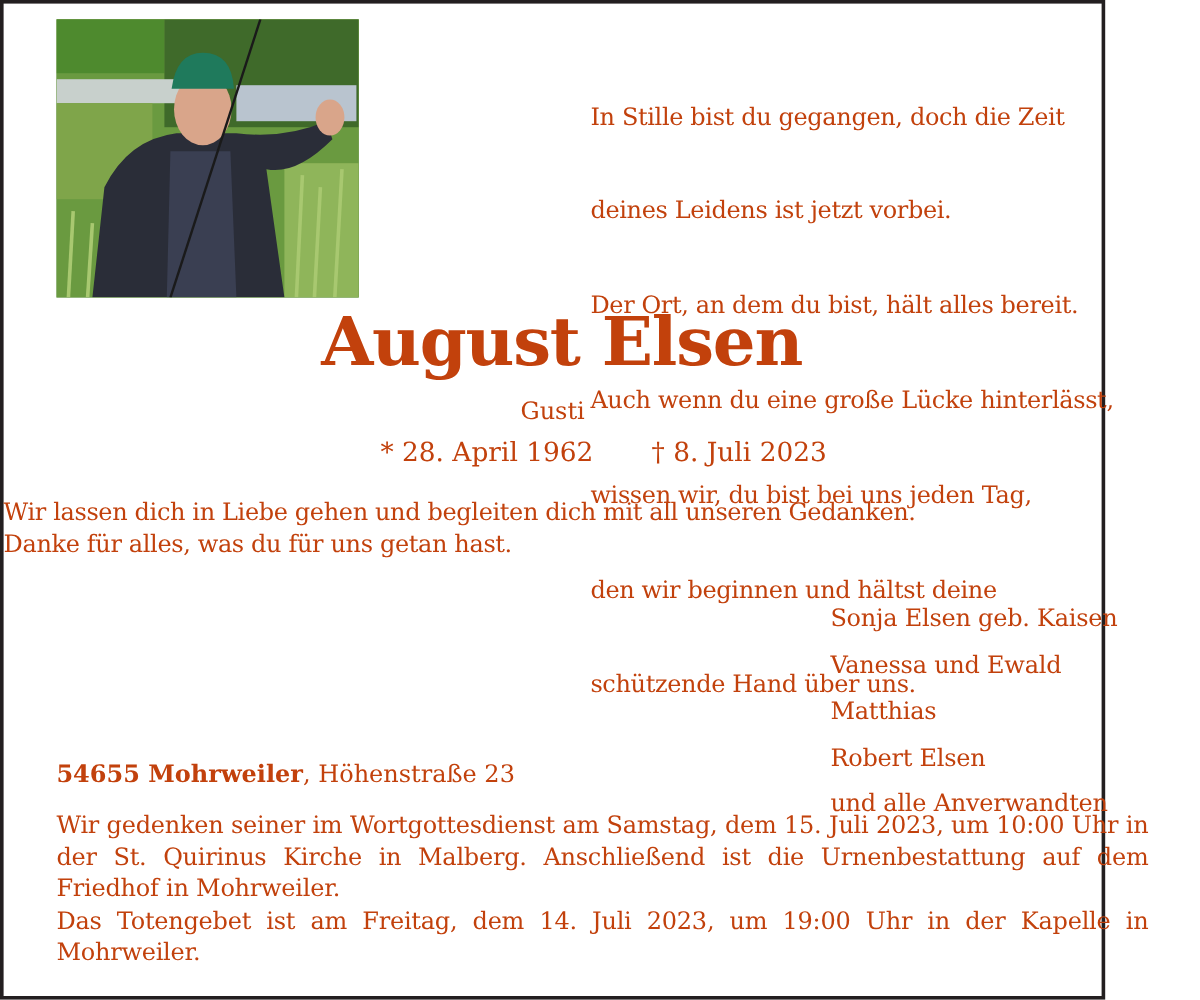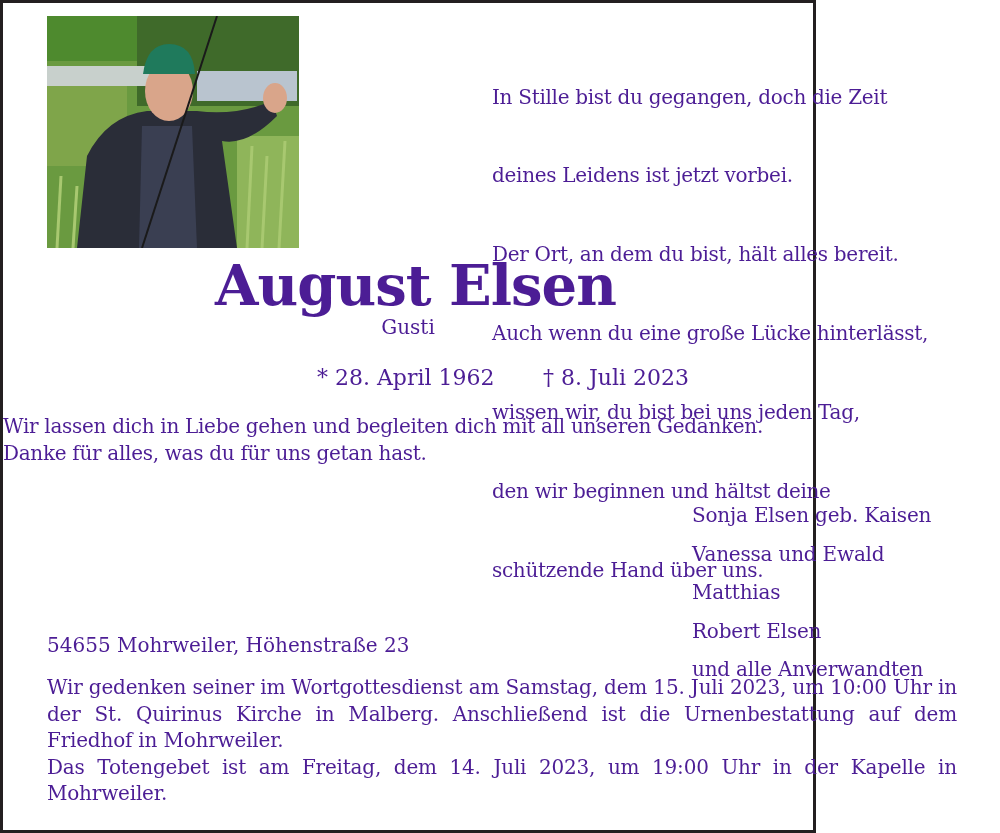--- a/index.html
+++ b/index.html
@@ -1,49 +1,49 @@
 <!DOCTYPE html>
 <html><head>
   <meta charset="utf-8">
   <style>
     html, body { margin: 0; padding: 0; background: #ffffff; }
     body { width: 1000px; height: 833px; position: relative; overflow: hidden; }
     .frame {
-      position: absolute; left: 0; top: 0; width: 816px; height: 833px;
+      position: absolute; left: 0; top: 0; width: 921px; height: 833px;
       box-sizing: border-box; border: 3px solid #231f20; background: #fff;
-      color: #4c1d95; font-family: "DejaVu Serif", "Liberation Serif", serif;
+      color: #c2410c; font-family: "DejaVu Serif", "Liberation Serif", serif;
     }
     .photo {
       position: absolute; left: 44px; top: 13px; width: 252px; height: 232px;
       overflow: hidden; background: #5f8f3a;
     }
     .photo svg { display: block; width: 100%; height: 100%; }
     .poem {
       position: absolute; left: 489px; top: 28px;
       font-size: 20px; line-height: 26.3px; letter-spacing: -0.3px; white-space: pre;
     }
     .name {
       position: absolute; left: 0; right: 0; top: 246px; text-align: center;
       font-size: 56px; font-weight: bold; letter-spacing: -1px; line-height: 72px; margin-left: 15px;
     }
-    .nickname { position: absolute; left: 0; right: 0; top: 312px; text-align: center; font-size: 20px; }
+    .nickname { position: absolute; left: 0; right: 0; top: 327px; text-align: center; font-size: 20px; }
     .dates { position: absolute; left: 0; right: 0; top: 362px; text-align: center; font-size: 22px; }
     .dates .birth { position: absolute; left: 314px; }
     .dates .death { position: absolute; left: 540px; }
     .farewell {
       position: absolute; left: 0; right: 0; top: 410px; text-align: left;
       font-size: 20px; line-height: 27px; letter-spacing: -0.3px;
     }
     .family {
       position: absolute; left: 689px; top: 487px;
       font-size: 20px; line-height: 26.5px; letter-spacing: -0.2px;
     }
     .family div { white-space: pre; margin-top: 12px; }
     .address { position: absolute; left: 44px; top: 630px; font-size: 20px; }
-    .address b { font-weight: normal; }
+    .address b { font-weight: bold; }
     .service {
       position: absolute; left: 44px; top: 671px; width: 910px;
       font-size: 20px; line-height: 26.5px; text-align: justify; letter-spacing: -0.2px;
     }
     .service p { margin: 0; text-align: justify; text-align-last: left; }
     .service b { font-weight: normal; }
   </style>
 </head>
 <body>
 

